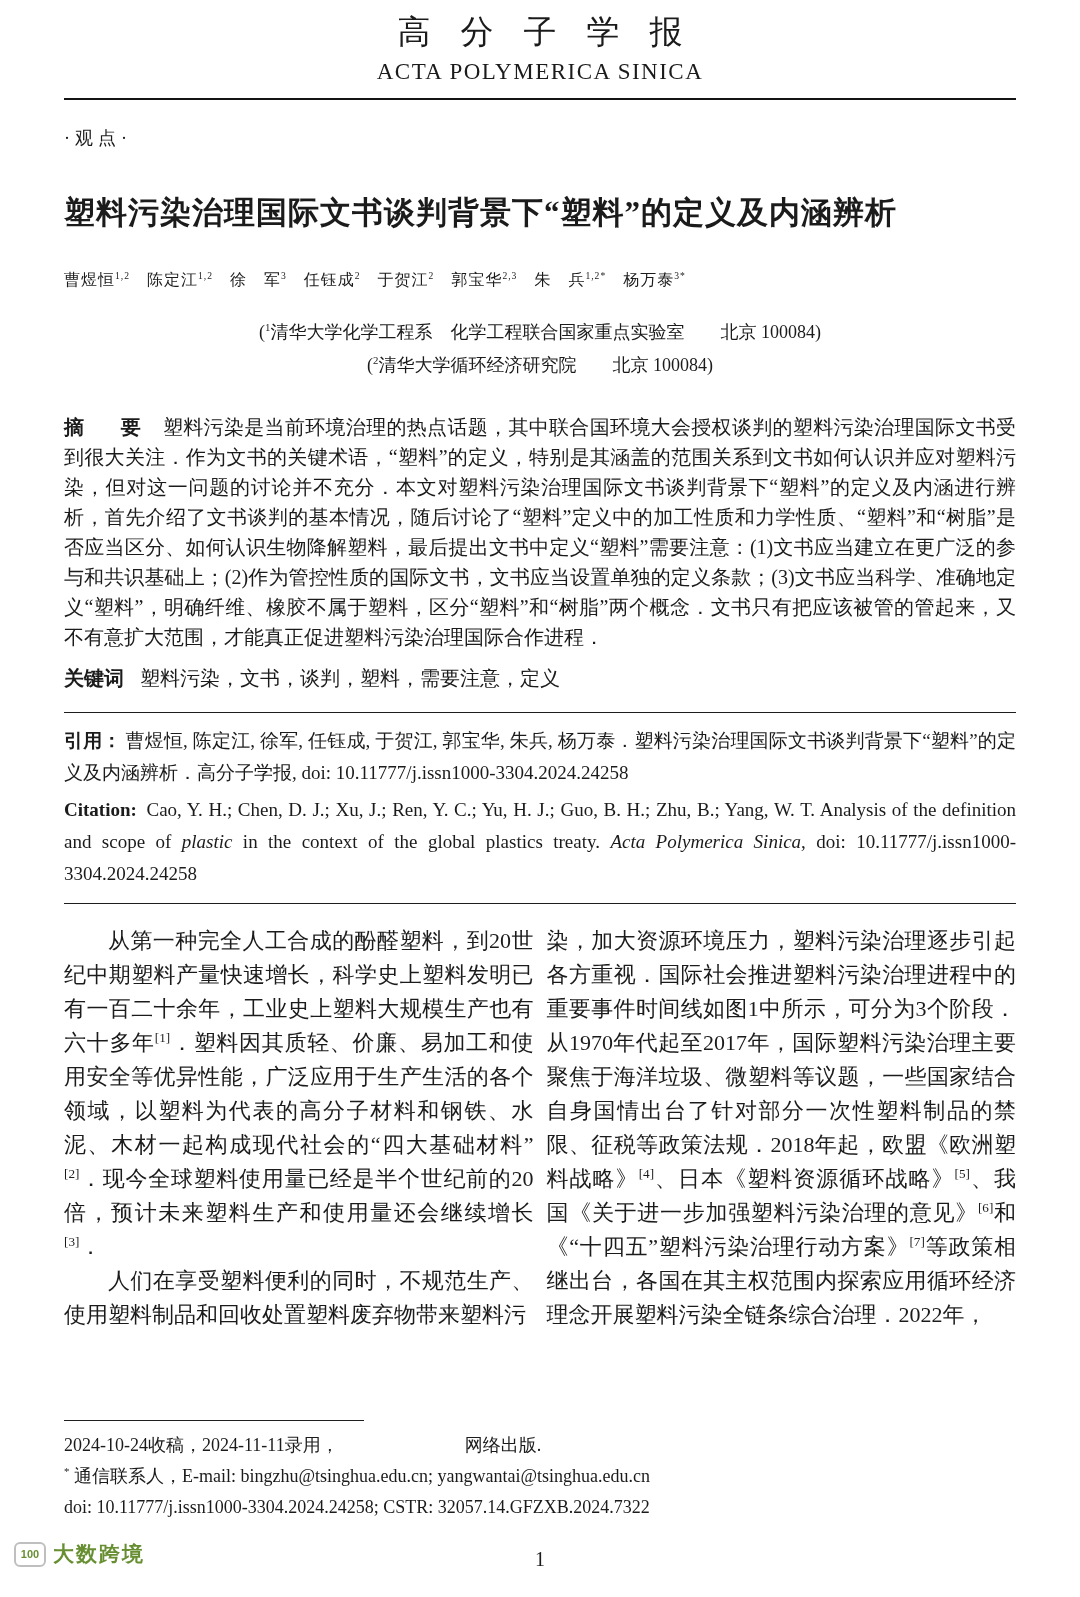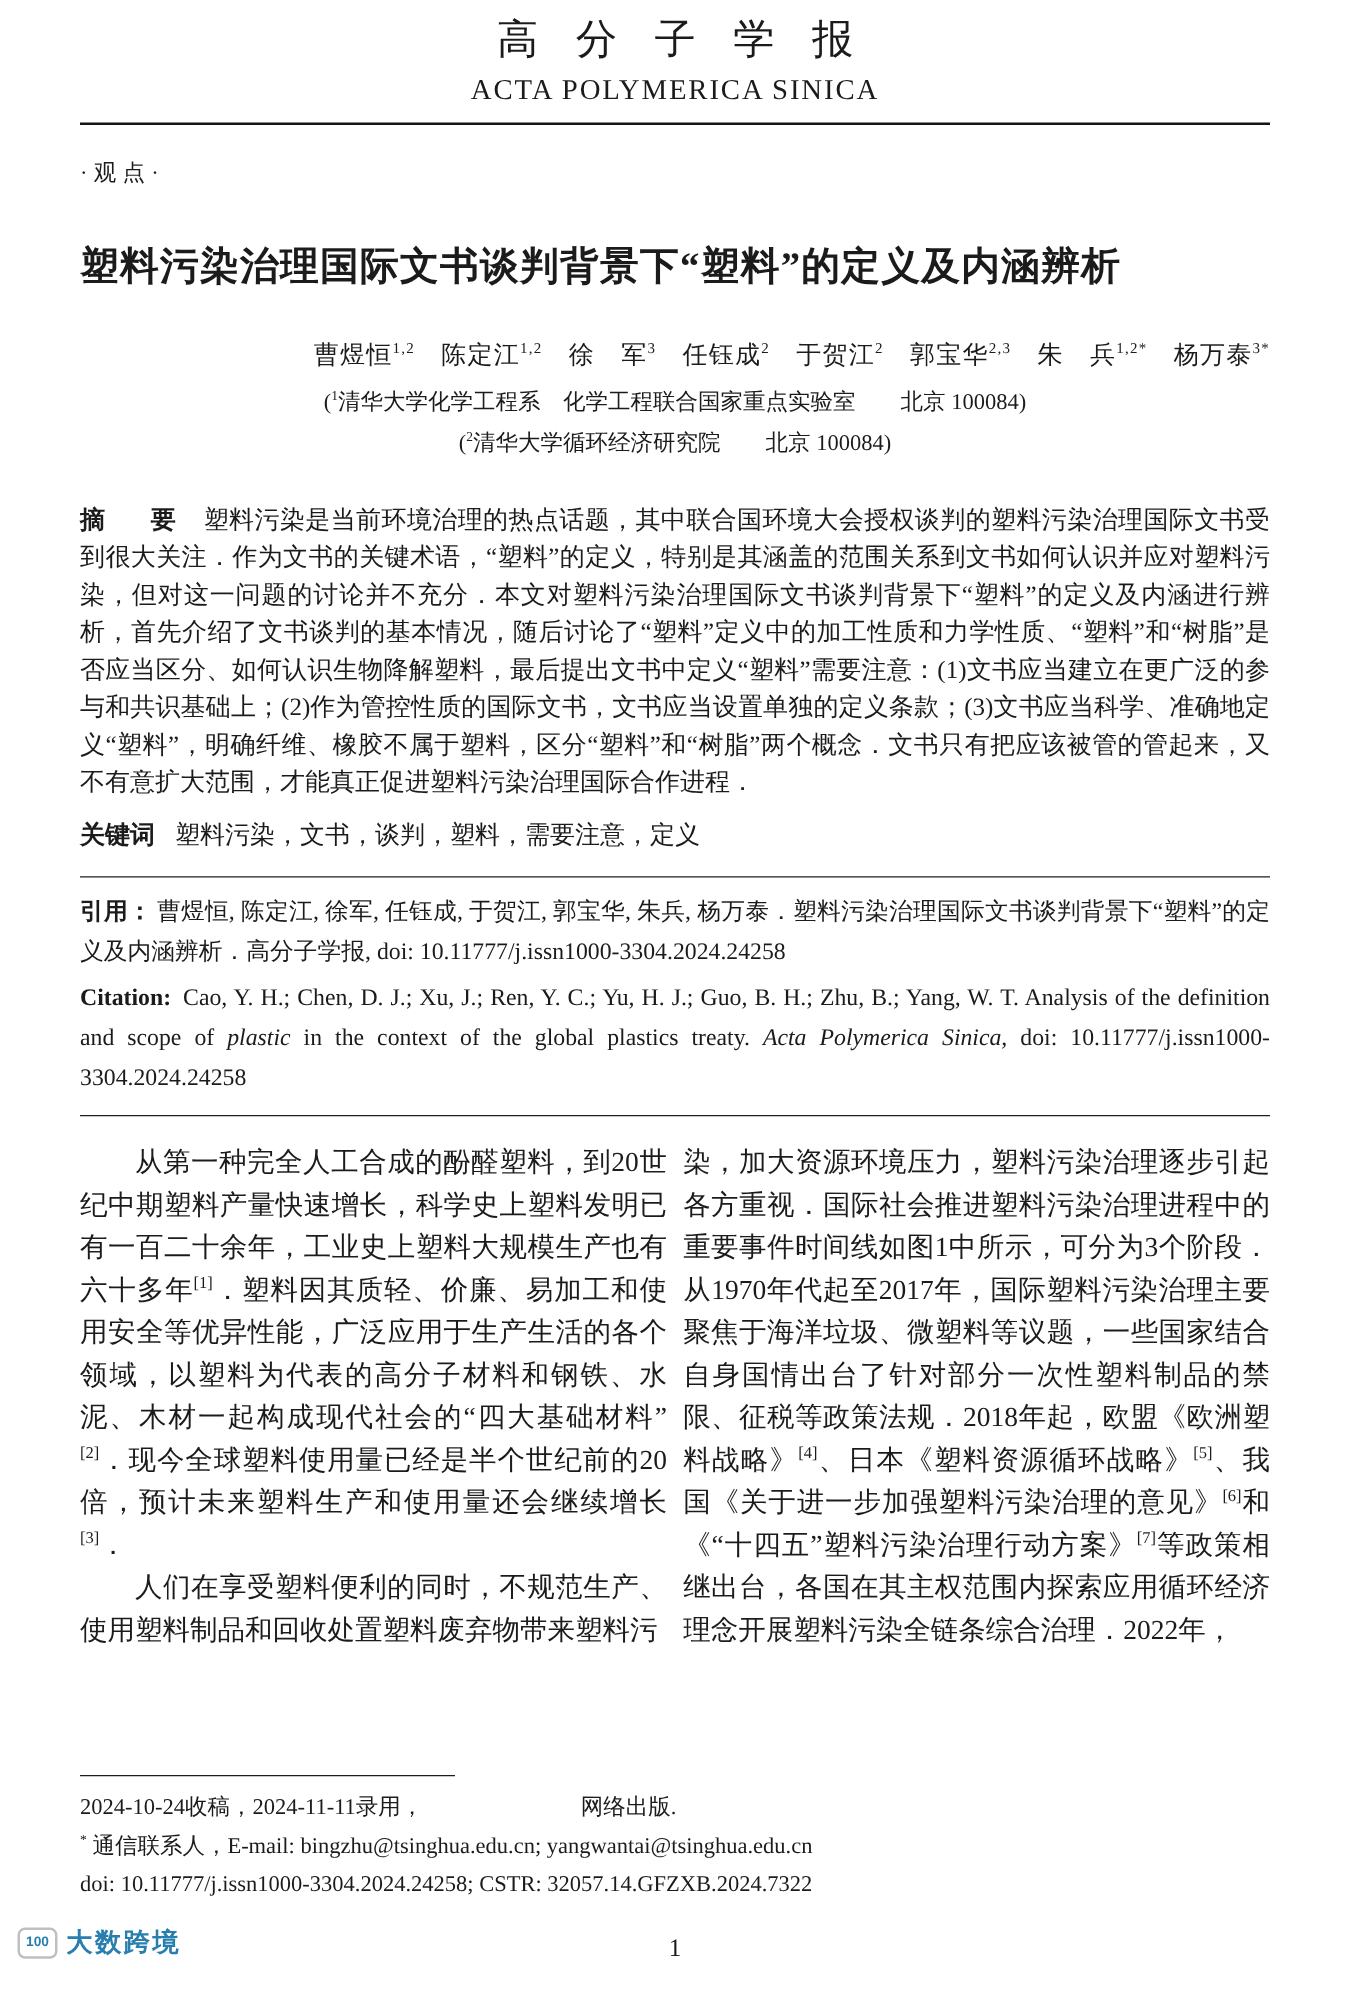--- a/index.html
+++ b/index.html
@@ -26,23 +26,23 @@
     font-size: 23px; letter-spacing: 1.5px; margin-top: 7px;
   }
   .header-rule { border: none; border-top: 2.5px solid #141414; margin-top: 13px; }
   
   .section-label { margin-top: 26px; font-size: 18px; letter-spacing: 5px; }
   
   .article-title {
     margin-top: 42px; text-align: left;
     font-size: 31px; font-weight: 700; letter-spacing: 1px;
   }
-  .authors { margin-top: 36px; text-align: right; font-size: 20px; letter-spacing: 1px; }
+  .authors { margin-top: 36px; text-align: left; font-size: 16px; letter-spacing: 1px; }
   sup { font-size: 60%; line-height: 0; }
-  .affiliations { margin-top: 8px; text-align: center; font-size: 18px; line-height: 33px; }
+  .affiliations { margin-top: 25px; text-align: center; font-size: 18px; line-height: 33px; }
   
   .abstract { margin-top: 30px; font-size: 20px; line-height: 30px; text-align: justify; }
   .abstract-label { font-weight: 700; margin-right: 14px; letter-spacing: 8px; }
   .keywords { margin-top: 13px; font-size: 20px; }
   .keywords-label { font-weight: 700; margin-right: 16px; }
   
   .cite-block {
     margin-top: 20px;
     border-top: 1.5px solid #1e1e1e;
     border-bottom: 1.5px solid #1e1e1e;
@@ -65,21 +65,21 @@
   }
   .footnote-rule { width: 300px; border: none; border-top: 1.5px solid #1e1e1e; margin-bottom: 9px; }
   
   .page-number {
     position: absolute; left: 0; right: 0; top: 1548px;
     text-align: center; font-size: 20px;
   }
   .watermark {
     position: absolute; left: 14px; top: 1540px;
     display: flex; align-items: center; gap: 7px;
-    color: #0369a1; opacity: 0.85;
+    color: #4d7c0f; opacity: 0.85;
   }
   .watermark-icon {
     width: 32px; height: 25px;
     border: 2px solid #b4b4b4; border-radius: 6px;
     display: flex; align-items: center; justify-content: center;
     font-size: 11px; font-weight: 700;
     font-family: "Liberation Sans", sans-serif;
   }
   .watermark-text { font-size: 21px; letter-spacing: 2px; font-weight: 600; }
 </style>

